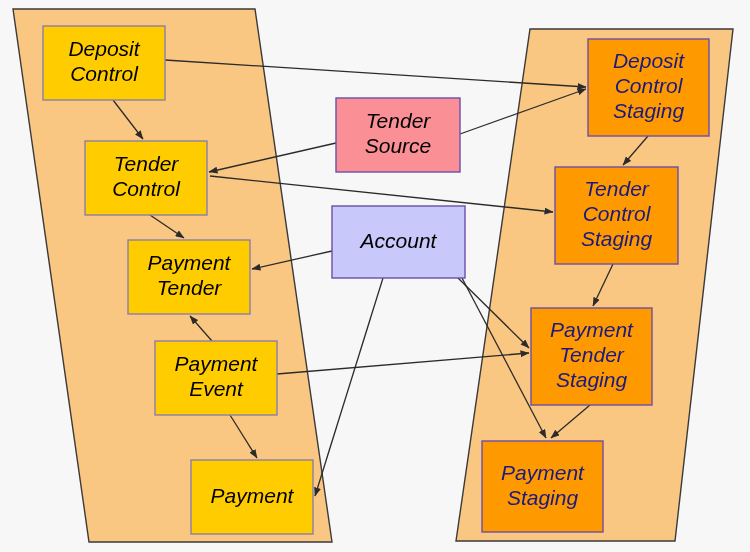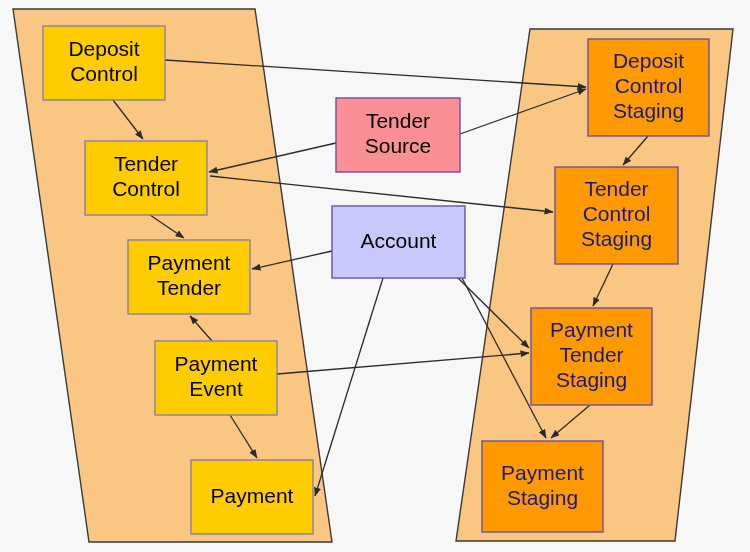--- a/index.html
+++ b/index.html
@@ -7,20 +7,21 @@
     padding: 0;
     background: #f7f7f7;
   }
   #canvas {
     position: relative;
     width: 750px;
     height: 552px;
     background: #f7f7f7;
     overflow: hidden;
     font-family: "Liberation Sans", sans-serif;
+    font-style: italic;
   }
   #diagram-svg {
     position: absolute;
     left: 0;
     top: 0;
     width: 750px;
     height: 552px;
   }
   .node-label {
     font-family: "Liberation Sans", sans-serif;

